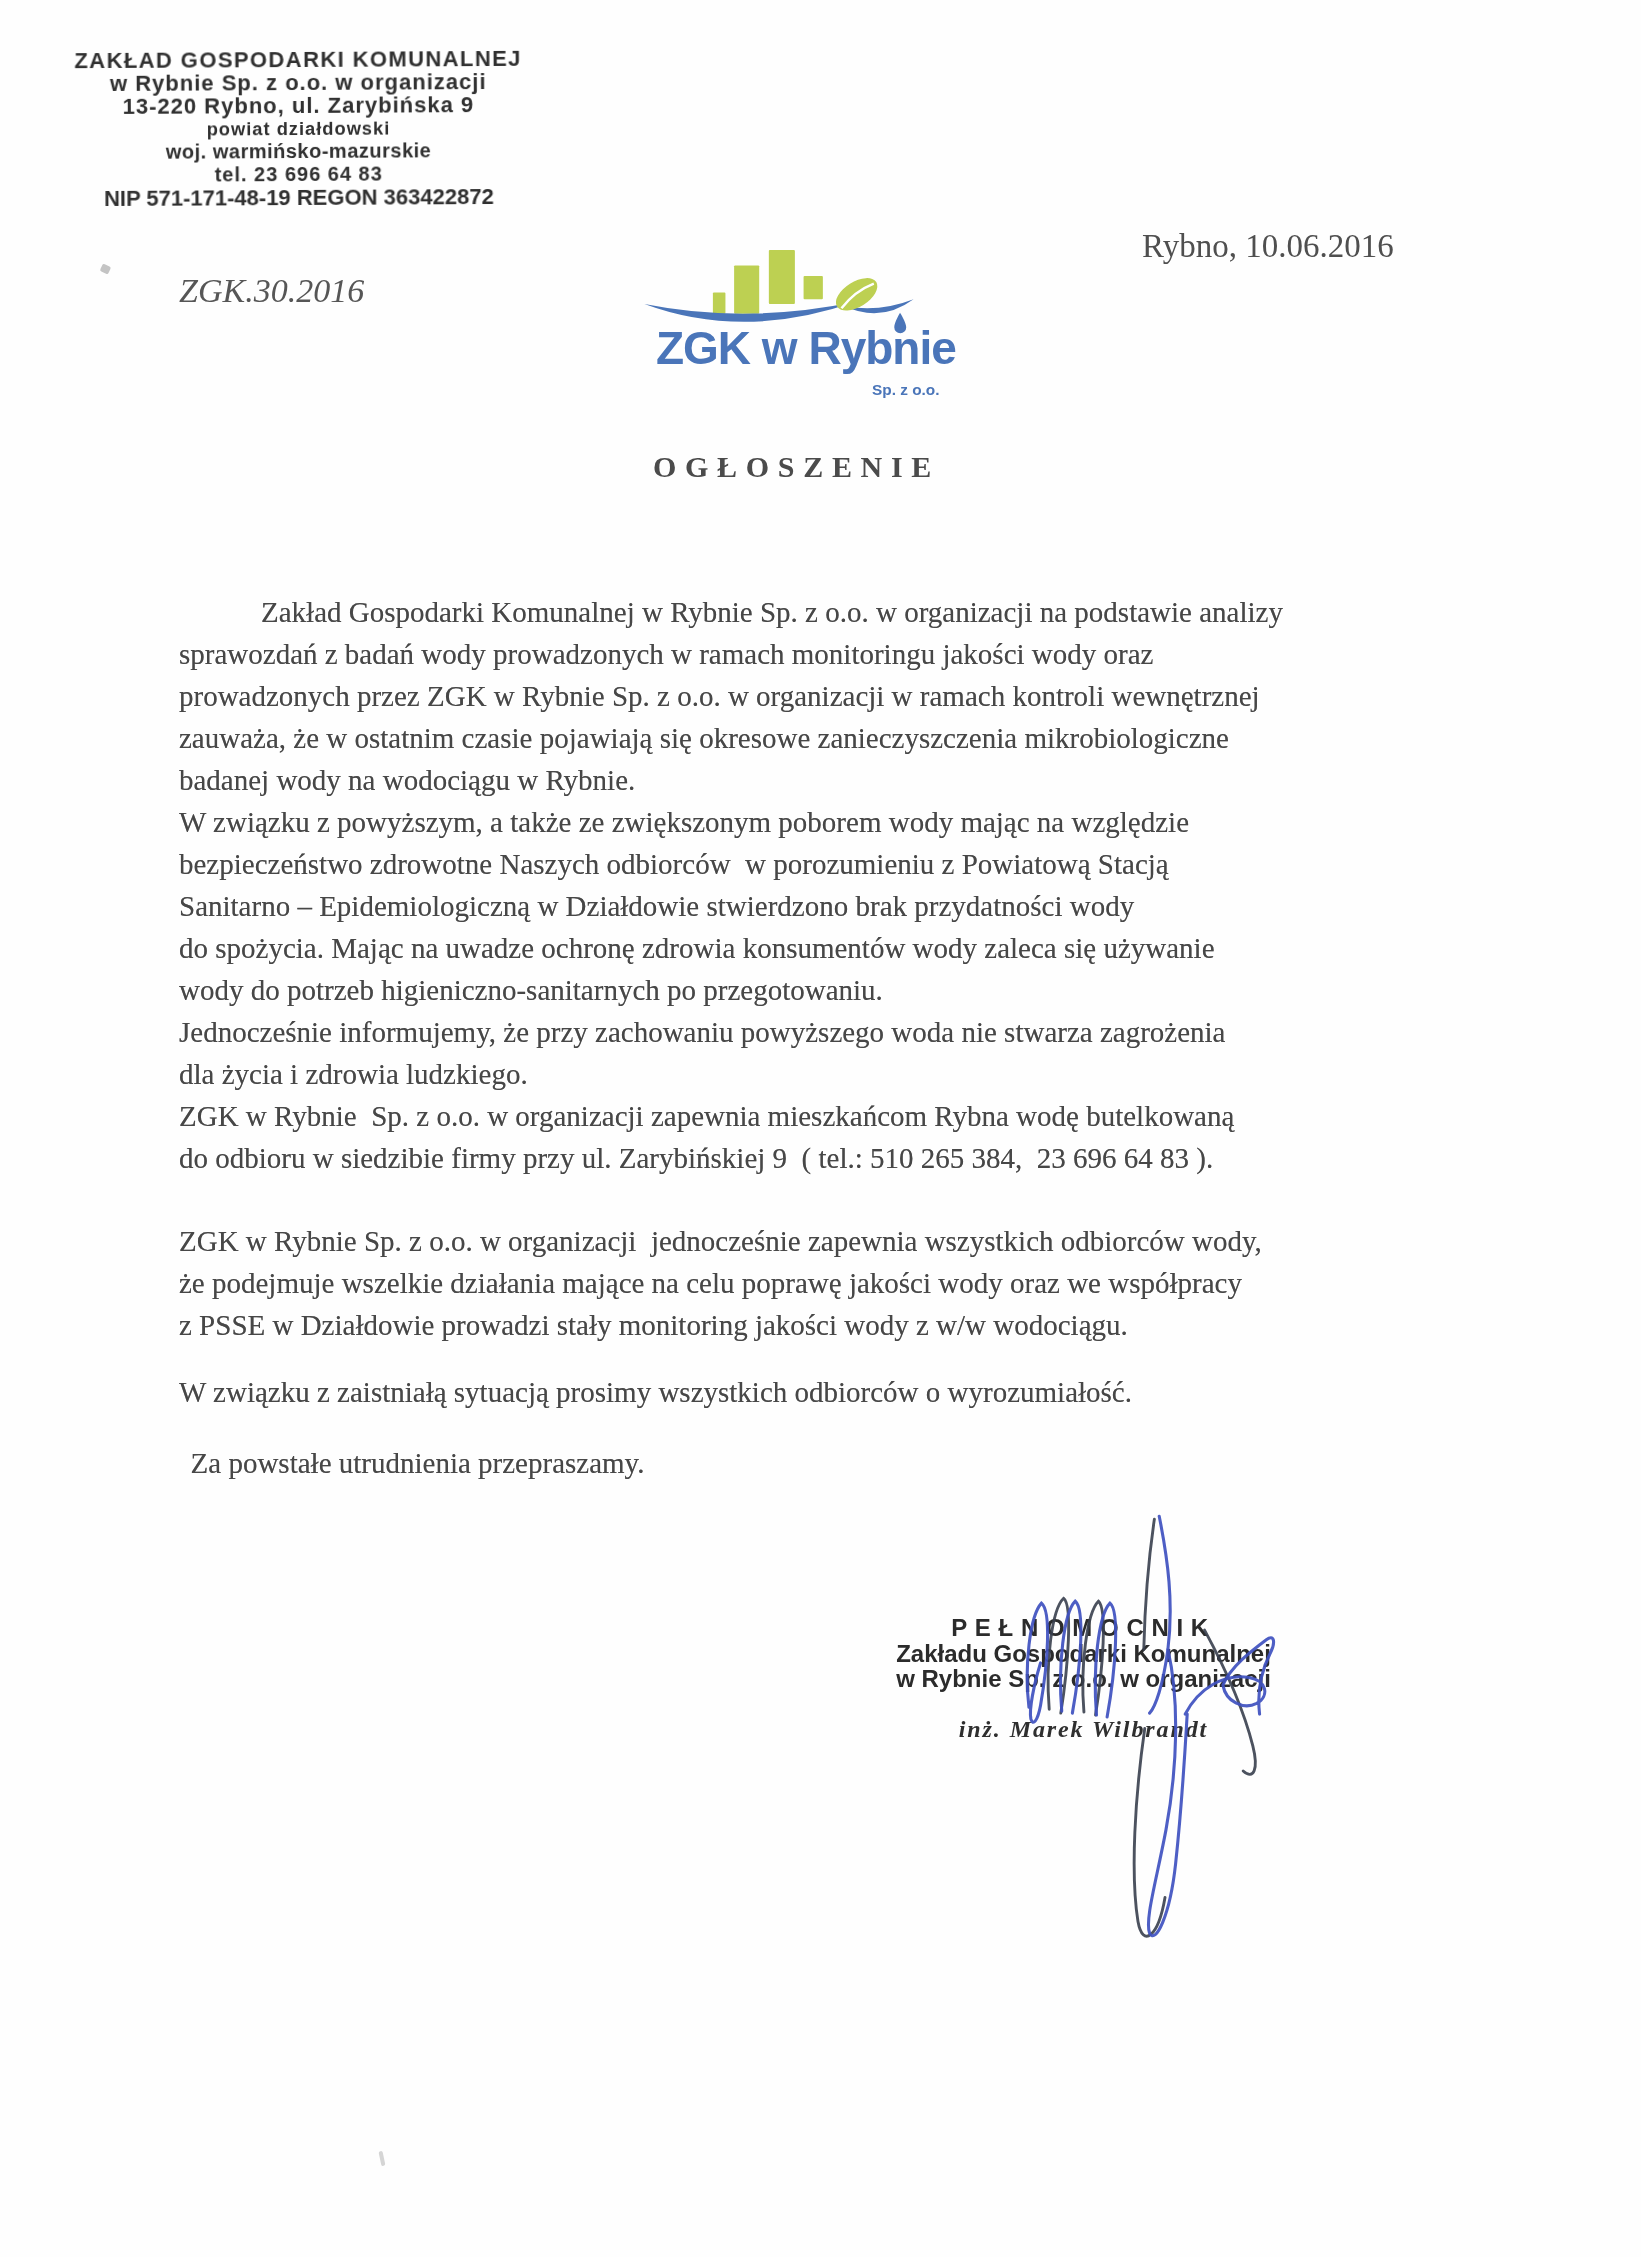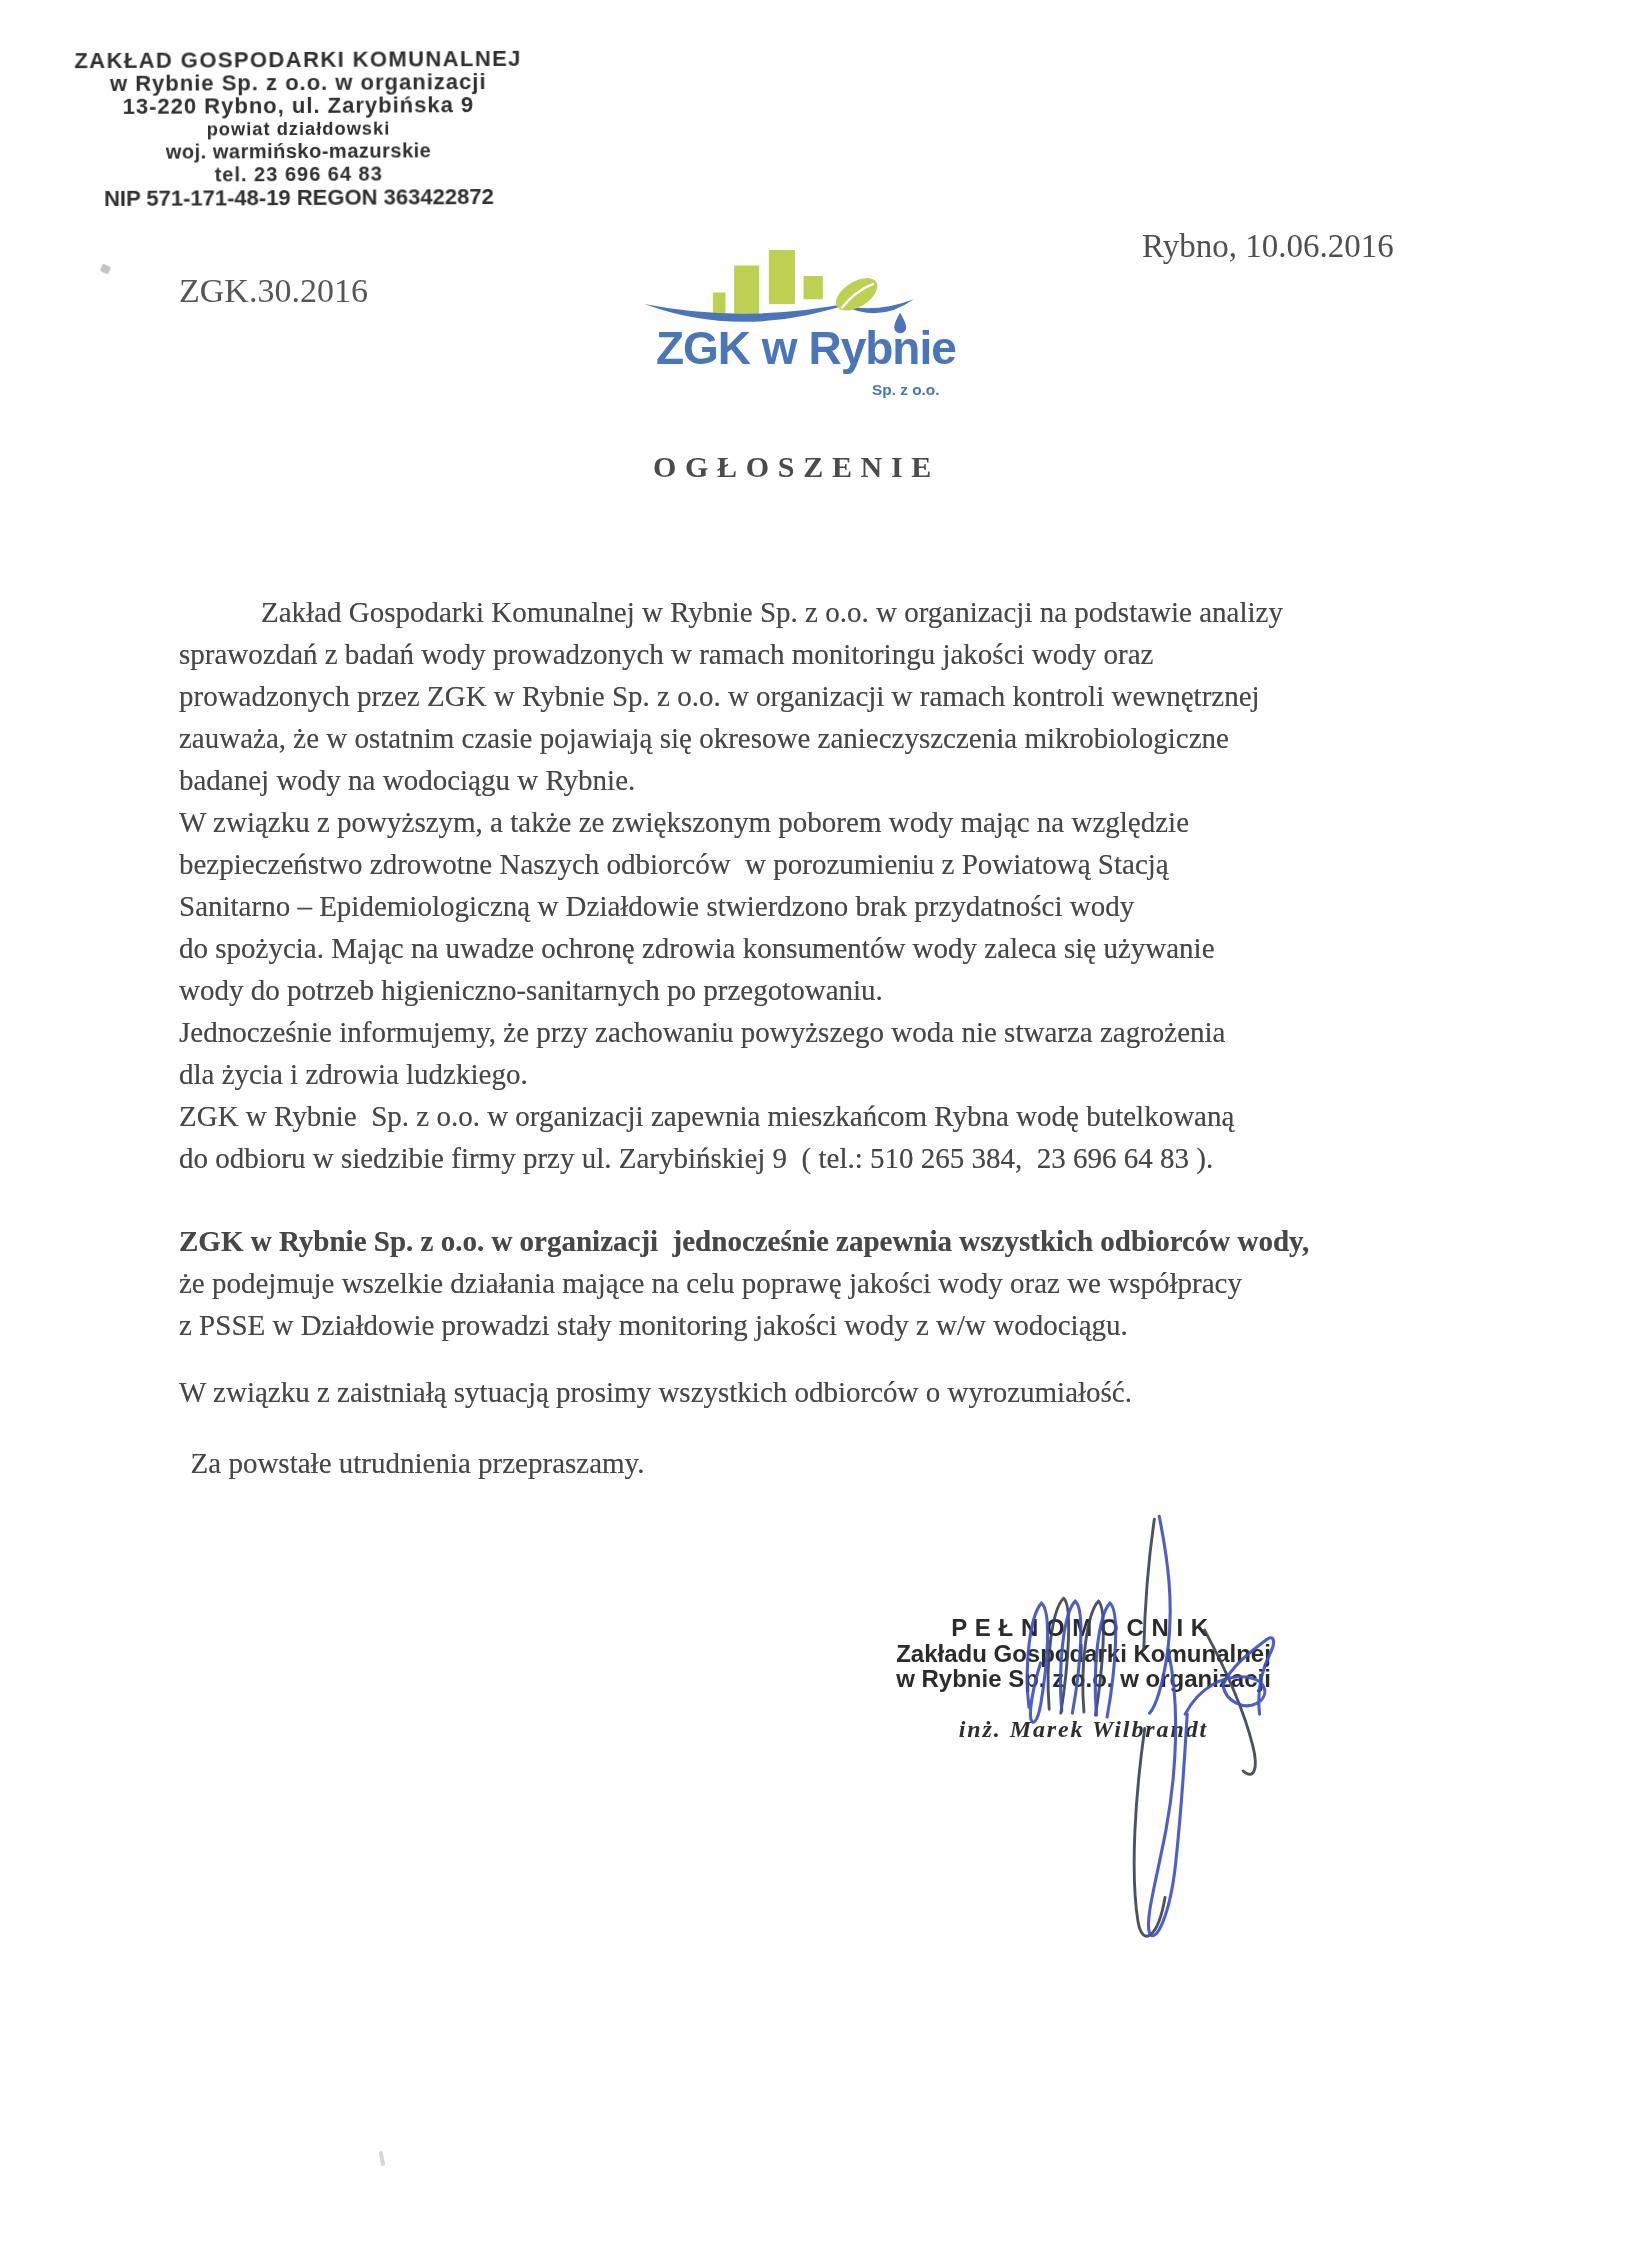--- a/index.html
+++ b/index.html
@@ -22,21 +22,21 @@
   }
   .stamp-line{white-space:pre;line-height:23px;}
   .stamp-line.l0{font-size:22px;letter-spacing:1.4px;}
   .stamp-line.l1{font-size:22px;letter-spacing:1px;}
   .stamp-line.l2{font-size:22px;letter-spacing:1px;}
   .stamp-line.l3{font-size:18.3px;letter-spacing:1px;}
   .stamp-line.l4{font-size:20px;letter-spacing:0.5px;}
   .stamp-line.l5{font-size:20px;letter-spacing:1px;}
   .stamp-line.l6{font-size:22px;}
   
-  .refnum{position:absolute;left:179px;top:272px;font-size:34px;color:#565656;}
+  .refnum{position:absolute;left:179px;top:272px;font-size:34px;color:#565656;font-style:italic;}
   .dateline{position:absolute;left:1142px;top:228px;font-size:33px;color:#4f4f4f;}
   
   .logo{position:absolute;left:628px;top:244px;width:328px;height:147px;text-align:right;}
   .logo-art{position:absolute;left:0;top:0;}
   .logo-title{
     position:absolute;left:5.8px;top:77px;width:322px;
     font-family:"Liberation Sans", sans-serif;font-weight:bold;
     font-size:46px;letter-spacing:-1px;filter:blur(0.3px);
   }
   .logo-sub{
@@ -47,21 +47,21 @@
   
   .doc-title{
     position:absolute;left:653px;top:450px;
     font-size:30px;font-weight:bold;letter-spacing:8.7px;color:#4b4b4b;
   }
   
   .body-block{position:absolute;left:179px;top:591px;width:1284px;font-size:29px;line-height:42px;color:#474747;}
   .body-line{white-space:pre;text-shadow:0 0 0.5px rgba(70,70,70,.55);}
   .body-line.indent-first{padding-left:82px;}
   .body-line.indent-sm{padding-left:11.6px;}
-  .body-line.gap-42{margin-top:41px;font-weight:bold;}
+  .body-line.gap-42{margin-top:41px;}
   .body-line.gap-26{margin-top:25px;}
   .body-line.gap-30{margin-top:29px;}
   
   .sig-stamp{
     position:absolute;left:813px;top:1614px;width:541px;text-align:center;
     font-family:"Liberation Sans", sans-serif;color:#2b2b2b;filter:blur(0.3px);
   }
   .sig-role{font-size:24px;font-weight:bold;letter-spacing:7.7px;line-height:27px;}
   .sig-org{font-size:24px;font-weight:600;line-height:25px;}
   .sig-name{

